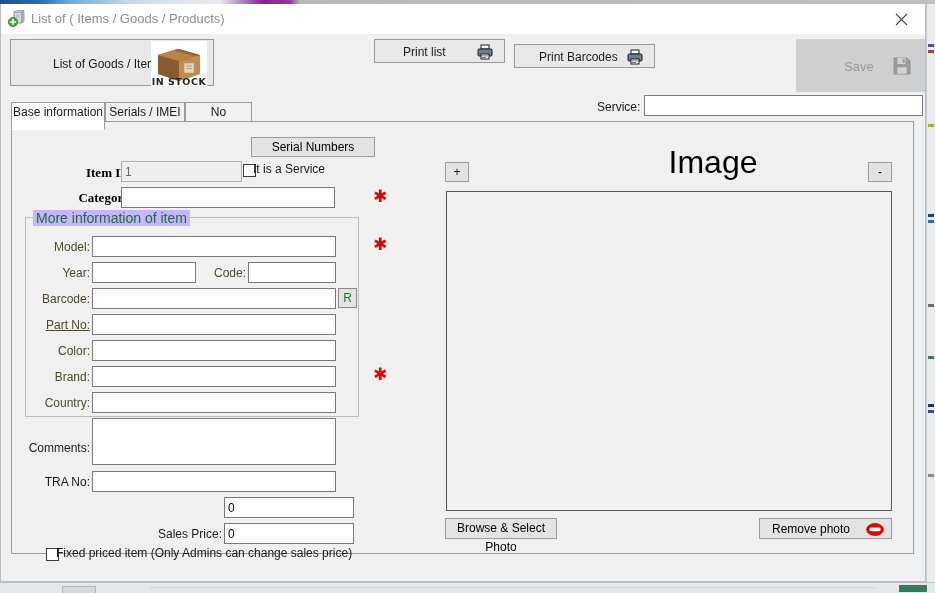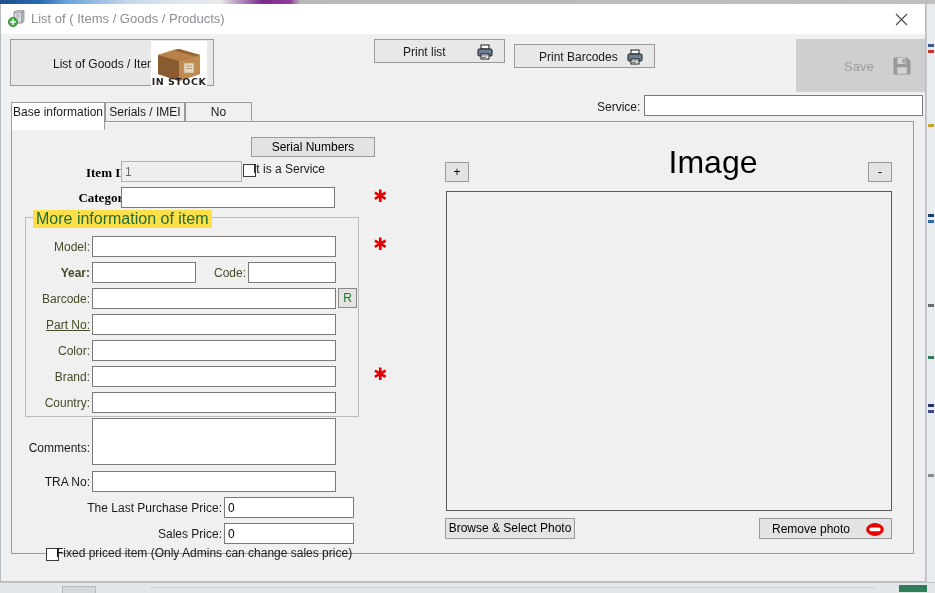--- a/index.html
+++ b/index.html
@@ -235,22 +235,22 @@
     font-family: "DejaVu Sans", sans-serif;
   }
 
   .groupbox {
     position: absolute;
     border: 1px solid #bcbcbc;
     background: transparent;
   }
   .groupbox-title {
     position: absolute;
-    background: #fde047;
-    font-size: 16px;
+    background: #c4b5fd;
+    font-size: 14px;
     color: #1f6b3a;
     padding: 0 3px;
     white-space: nowrap;
   }
 
   .chk-wrap {
     position: absolute;
     cursor: pointer;
   }
   .chk-box {
@@ -312,21 +312,21 @@
 
   #img-box {
     position: absolute; left: 434px; top: 69px;
     width: 446px; height: 320px;
     border: 1px solid #5a5a5a;
     background: #f0f0f0;
   }
 
   #btn-browse {
     position: absolute; left: 433px; top: 396px;
-    width: 130px; height: 21px;
+    width: 112px; height: 21px;
     background: #e3e3e3;
     border: 1px solid #9a9a9a;
     font-size: 12px;
     text-align: center;
     line-height: 19px;
     cursor: pointer;
     font-family: "Liberation Sans", sans-serif;
   }
   #btn-remove {
     position: absolute; left: 747px; top: 396px;
@@ -484,21 +484,21 @@
       <input class="tfield" style="left: 109px; top: 65px; width: 214px; height: 21px;" type="text" value="">
       <span class="star" style="left:361px; top:66px;">✱</span>
 
       <div class="groupbox" style="left:13px; top:95px; width:334px; height:200px;"></div>
       <span class="groupbox-title" style="left:21px; top:88px;">More information of item</span>
 
       <span class="lbl-g" style="left:22px; top:118px; width:56px;">Model:</span>
       <input class="tfield" style="left: 80px; top: 114px; width: 244px; height: 21px;" type="text" value="">
       <span class="star" style="left:361px; top:114px;">✱</span>
 
-      <span class="lbl-g" style="left:22px; top:144px; width:56px;font-weight:bold;">Year:</span>
+      <span class="lbl-g" style="left:22px; top:144px; width:56px;">Year:</span>
       <input class="tfield" style="left: 80px; top: 140px; width: 104px; height: 21px;" type="text" value="">
       <span class="lbl-g" style="left:186px; top:144px; width:48px;">Code:</span>
       <input class="tfield" style="left: 236px; top: 140px; width: 88px; height: 21px;" type="text" value="">
 
       <span class="lbl-g" style="left:8px; top:170px; width:70px;">Barcode:</span>
       <input class="tfield" style="left: 80px; top: 166px; width: 244px; height: 21px;" type="text" value="">
       <div id="btn-r">
         <span>R</span>
       </div>
 
@@ -514,21 +514,20 @@
 
       <span class="lbl-g" style="left:8px; top:274px; width:70px;">Country:</span>
       <input class="tfield" style="left: 80px; top: 270px; width: 244px; height: 21px;" type="text" value="">
 
       <span class="lbl-k" style="left:8px; top:319px; width:70px;">Comments:</span>
       <textarea class="tfield" style="left: 80px; top: 296px; width: 244px; height: 47px; padding-top: 2px; resize: none;"></textarea>
 
       <span class="lbl-k" style="left:8px; top:353px; width:70px;">TRA No:</span>
       <input class="tfield" style="left: 80px; top: 349px; width: 244px; height: 21px;" type="text" value="">
 
-      <span class="lbl-k" style="left:40px; top:379px; width:170px;">The Last Purchase Price:</span>
       <input class="tfield" style="left: 212px; top: 375px; width: 130px; height: 21px;" type="text" value="0">
 
       <span class="lbl-k" style="left:110px; top:405px; width:100px;">Sales Price:</span>
       <input class="tfield" style="left: 212px; top: 401px; width: 130px; height: 21px;" type="text" value="0">
 
       <div class="chk-wrap" style="left:34px; top:426px;">
         <span class="chk-box"></span>
         <span class="chk-label">Fixed priced item (Only Admins can change sales price)</span>
       </div>
 

